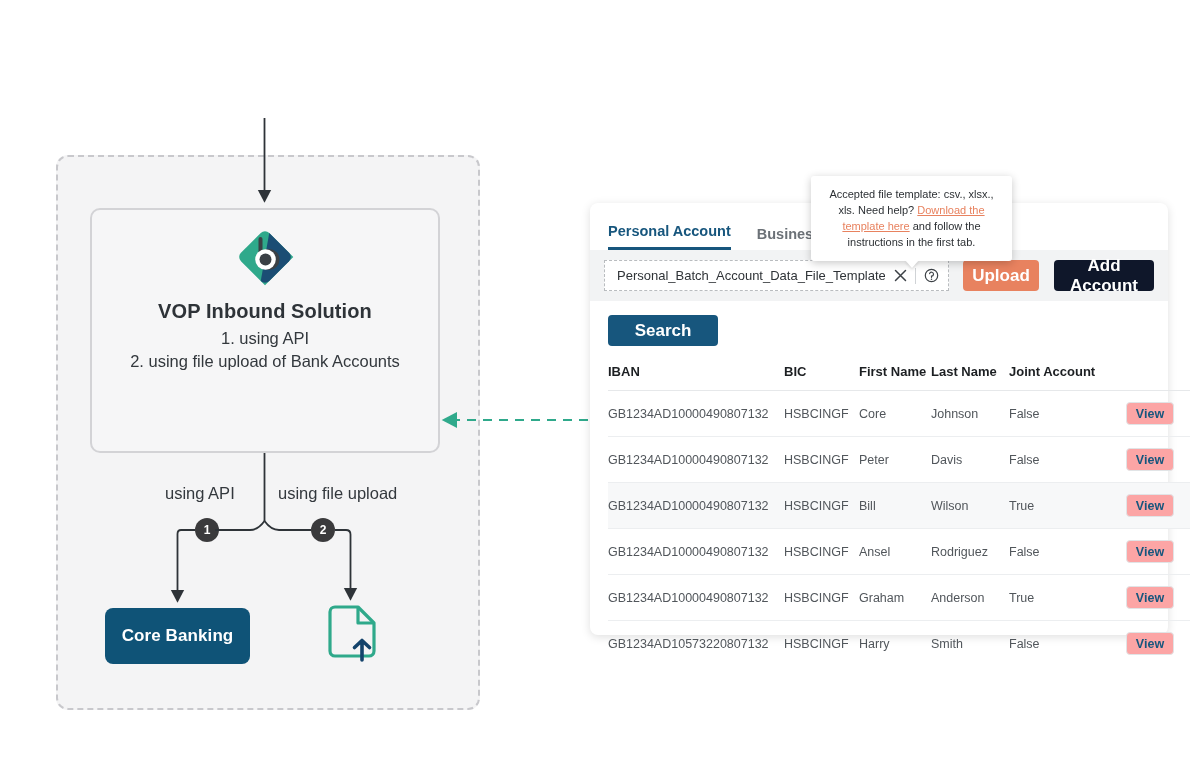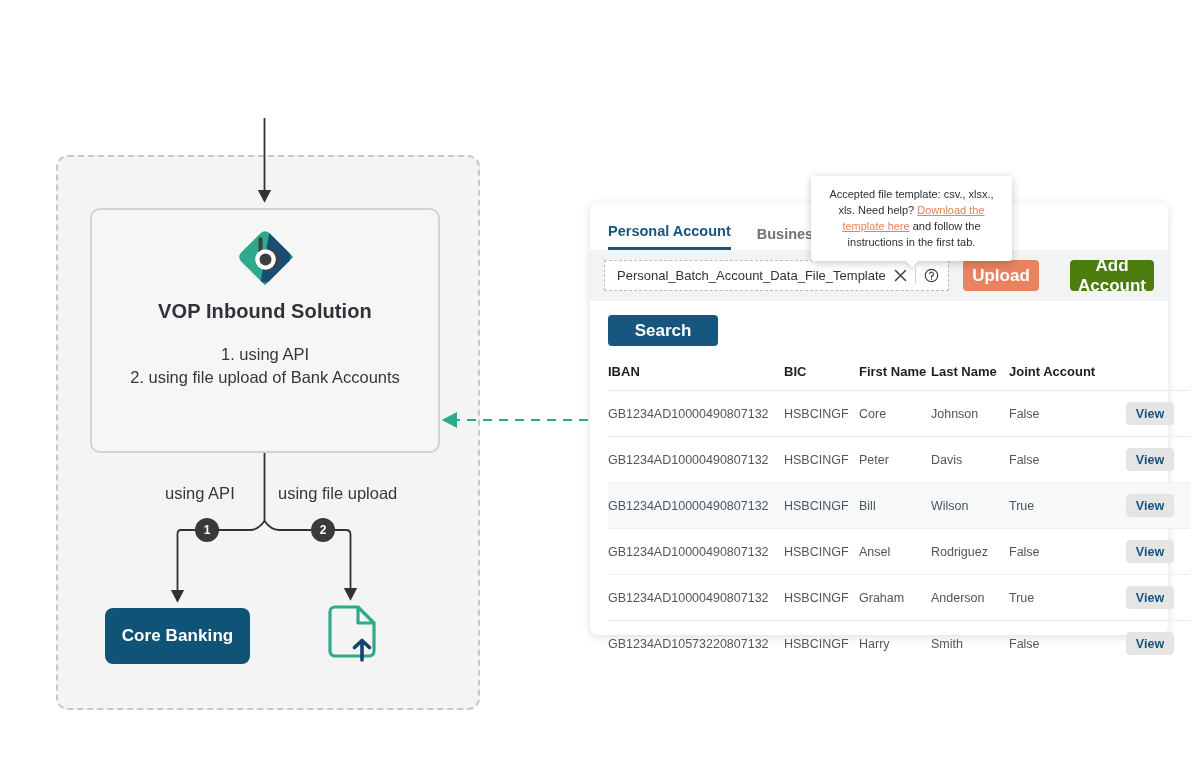--- a/index.html
+++ b/index.html
@@ -39,21 +39,21 @@
   #solution-logo { margin-top: 16px; width: 62px; height: 62px; }
   #solution-title {
     margin-top: 12px; font-size: 20px; font-weight: 700; color: #2e3338; letter-spacing: .1px;
   }
   #solution-sub {
     margin-top: 20px; font-size: 16.5px; color: #33383d; font-weight: 400;
   }
   .solution-opt {
     font-size: 16.5px; color: #33383d; text-align: center; line-height: 23px;
   }
-  #opt1 { margin-top: 20px; }
+  #opt1 { margin-top: 4px; }
 
   .lbl { position: absolute; font-size: 16.5px; color: #33383d; white-space: nowrap; }
   #lbl-api { left: 165px; top: 484px; }
   #lbl-upload { left: 278px; top: 484px; }
 
   .num-circle {
     position: absolute; width: 24px; height: 24px; border-radius: 50%;
     background: #3a3a3c; color: #fff;
     display: flex; align-items: center; justify-content: center;
     font-size: 12px; font-weight: 700;
@@ -94,21 +94,21 @@
   #file-name { flex: 1; font-size: 13px; color: #2f3337; white-space: nowrap; overflow: hidden; }
   .fb-icon { width: 18px; height: 18px; display: flex; align-items: center; justify-content: center; color: #4a4f54; cursor: pointer; }
   #fb-sep { width: 1px; height: 16px; background: #d0d3d6; }
   .btn {
     border: none; border-radius: 4px; color: #fff;
     font-size: 17px; font-weight: 700; cursor: pointer;
     font-family: "Liberation Sans", sans-serif;
     display: flex; align-items: center; justify-content: center;
   }
   #upload-btn { background: #e8825f; width: 76px; height: 31px; margin-left: 4px; }
-  #add-account-btn { background: #4d7c0f; width: 84px; height: 31px; margin-left: auto; }
+  #add-account-btn { background: #0f172a; width: 100px; height: 31px; margin-left: auto; }
 
   #search-row { display: flex; align-items: center; gap: 12px; padding: 14px 18px 10px 18px; }
   #search-input-wrap {
     flex: 1; height: 31px; border: 1px solid #dfe1e3; border-radius: 5px;
     background: #fff; display: flex; align-items: center; padding: 0 10px; gap: 8px;
   }
   #search-placeholder { flex: 1; font-size: 13px; color: #9aa0a6; }
   #search-btn { background: #17567d; width: 110px; height: 31px; border-radius: 4px; }
 
   table { width: 100%; border-collapse: collapse; table-layout: fixed; }
@@ -125,21 +125,21 @@
   tbody tr:last-child td { border-bottom: none; }
   #data-table { padding: 0 18px; }
   col.c-iban { width: 176px; }
   col.c-bic { width: 75px; }
   col.c-first { width: 72px; }
   col.c-last { width: 78px; }
   col.c-joint { width: 105px; }
   col.c-act { width: 76px; }
   .view-btn {
     width: 48px; height: 23px; border: 1px solid #e1e4e6; border-radius: 4px;
-    background: #e5e5e5; color: #17567d; font-size: 12.5px; font-weight: 700;
+    background: #fca5a5; color: #17567d; font-size: 12.5px; font-weight: 700;
     display: flex; align-items: center; justify-content: center; cursor: pointer;
     margin-left: 12px; font-family: "Liberation Sans", sans-serif;
   }
 
   
   #tooltip {
     position: absolute; left: 811px; top: 176px; width: 201px;
     background: #ffffff; border-radius: 3px;
     box-shadow: 0 2px 8px rgba(0,0,0,.22);
     padding: 10px 11px 11px 11px;

